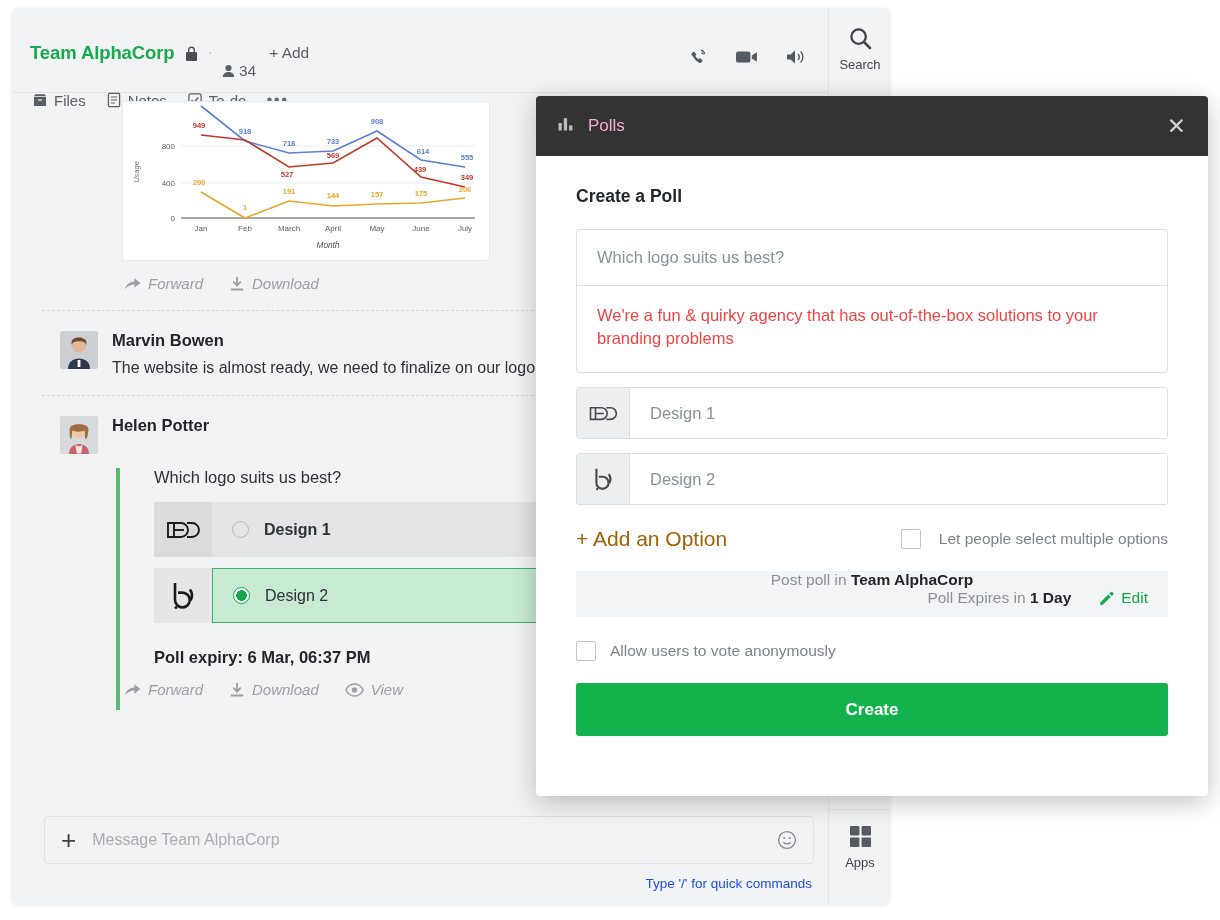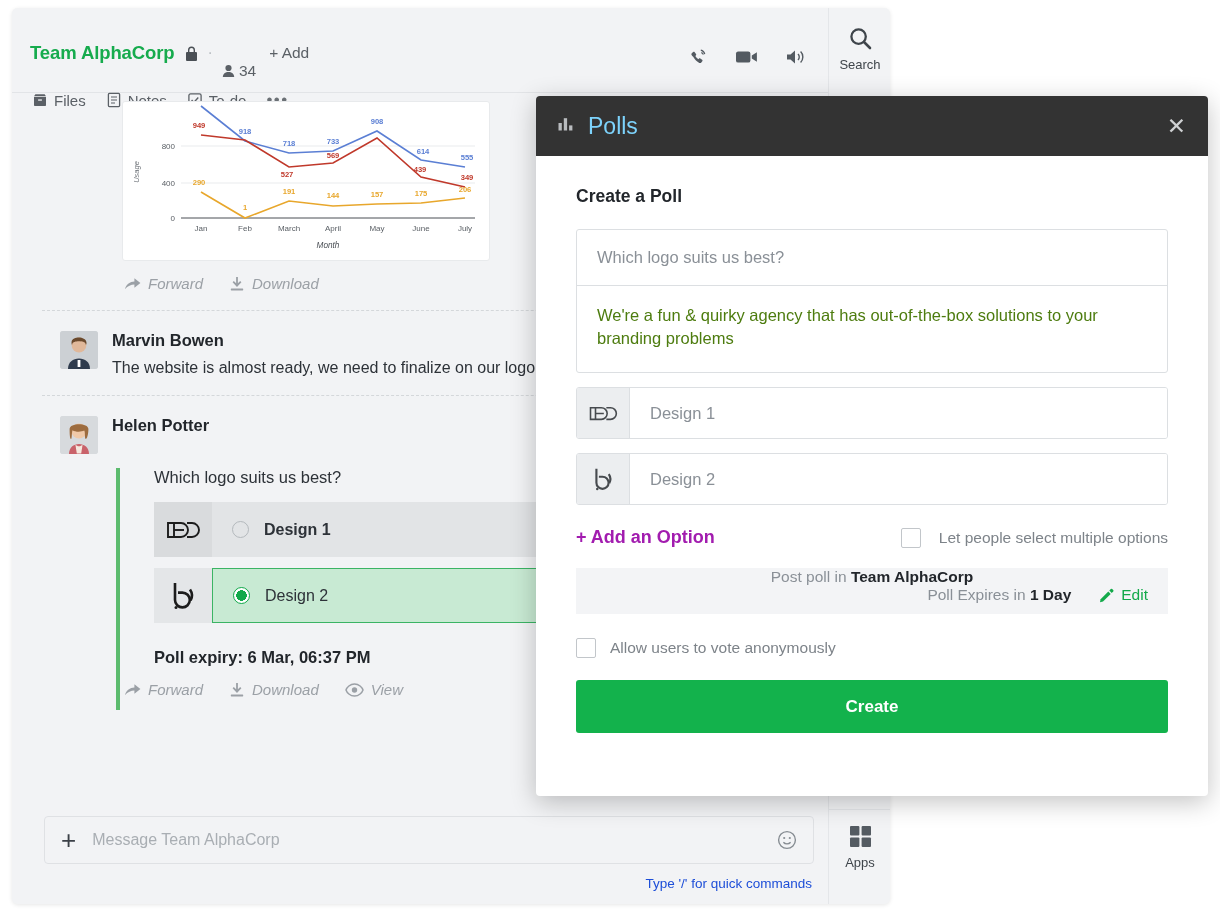--- a/index.html
+++ b/index.html
@@ -187,41 +187,41 @@
     background: #fff;
     border-radius: 4px;
     box-shadow: 0 6px 26px rgba(0,0,0,0.24);
     overflow: hidden;
   }
   .dlg-head {
     height: 60px; background: #333333;
     display: flex; align-items: center;
     padding: 0 22px 0 22px;
   }
-  .dlg-title { color: #7dd3fc; font-size: 23px; padding-left: 13px; }
+  .dlg-title { color: #f9a8d4; font-size: 17px; padding-left: 13px; }
   .dlg-close {
     margin-left: auto; color: #cfd1d3; font-size: 23px;
     line-height: 1; cursor: pointer; font-weight: 300;
   }
   .dlg-body { padding: 30px 40px 0 40px; }
   .dlg-h2 { font-size: 17.5px; font-weight: bold; color: #22262b; }
 
   .q-box {
     margin-top: 22px;
     border: 1px solid #dcdfe2;
     border-radius: 3px;
   }
   .q-line {
     padding: 18px 20px;
     font-size: 16.5px; color: #8a9097;
     border-bottom: 1px solid #dcdfe2;
   }
   .q-desc {
     padding: 18px 20px 22px 20px;
-    font-size: 16.5px; color: #4d7c0f; line-height: 1.4;
+    font-size: 16.5px; color: #ef4444; line-height: 1.4;
   }
 
   .opt-row {
     margin-top: 14px;
     display: flex; align-items: stretch;
     border: 1px solid #dcdfe2; border-radius: 3px;
     overflow: hidden; height: 52px;
   }
   .opt-row .thumb {
     width: 53px; flex: none; background: #eceef0;
@@ -231,21 +231,21 @@
   .opt-row .field {
     flex: 1; display: flex; align-items: center;
     padding-left: 20px; font-size: 16.5px; color: #8a9097;
     background: #fff;
   }
 
   .opts-ctl {
     display: flex; align-items: center;
     margin-top: 22px;
   }
-  .add-opt { color: #a21caf; font-size: 18px; font-weight: bold; cursor: pointer; }
+  .add-opt { color: #a16207; font-size: 21px; font-weight: normal; cursor: pointer; }
   .multi { margin-left: auto; display: flex; align-items: center; gap: 18px; }
   .cbx {
     width: 20px; height: 20px; border: 1.6px solid #c2c6ca;
     border-radius: 2px; flex: none; background: #fff;
   }
   .multi-lbl { font-size: 15.5px; color: #7d8389; }
 
   .post-bar {
     margin-top: 20px; height: 46px;
     background: #f3f4f6;

